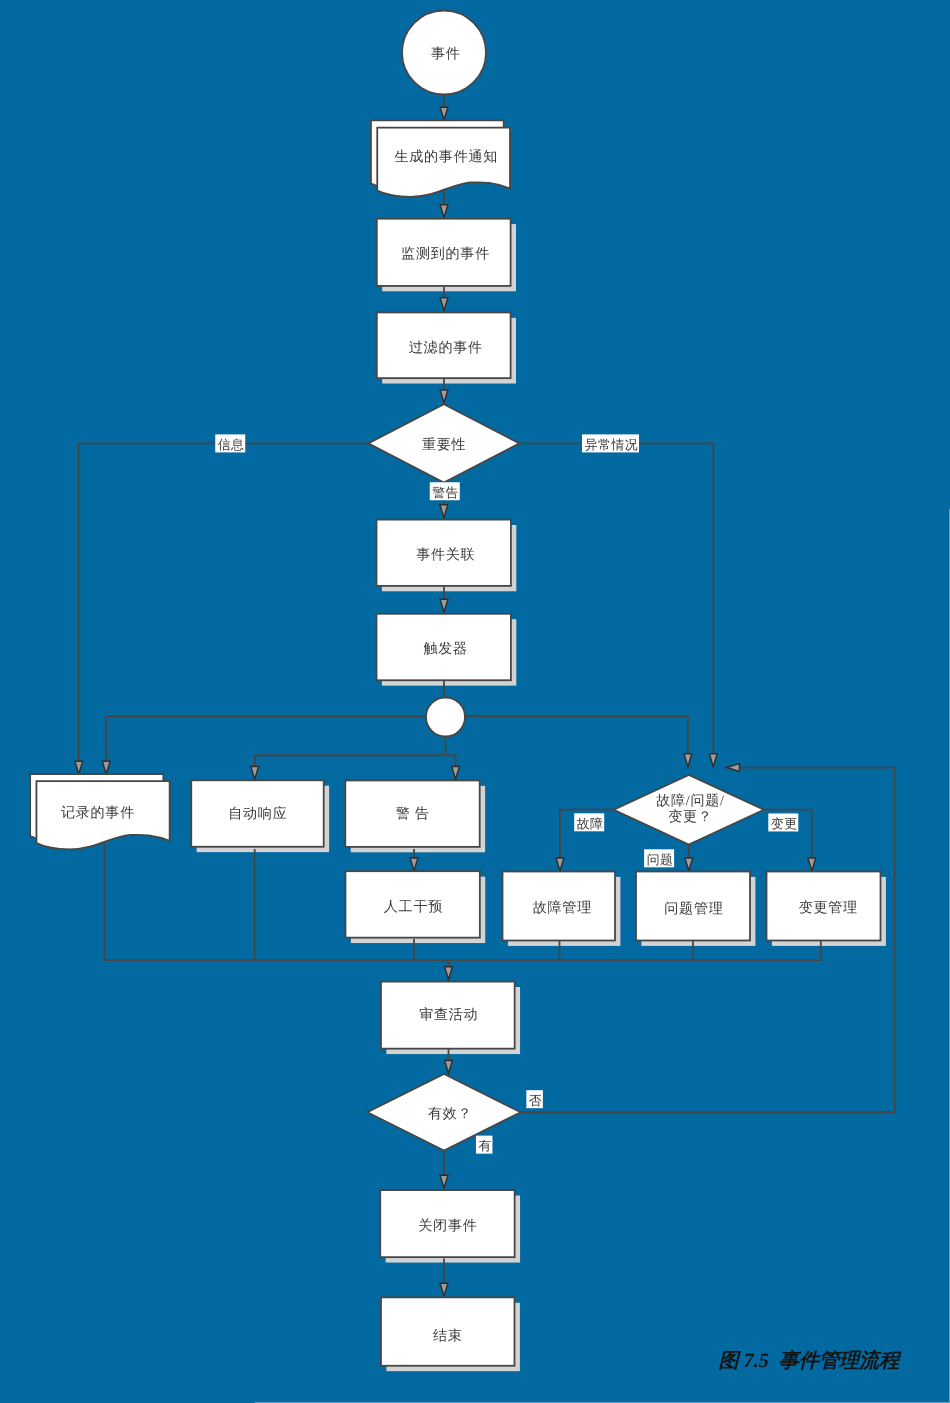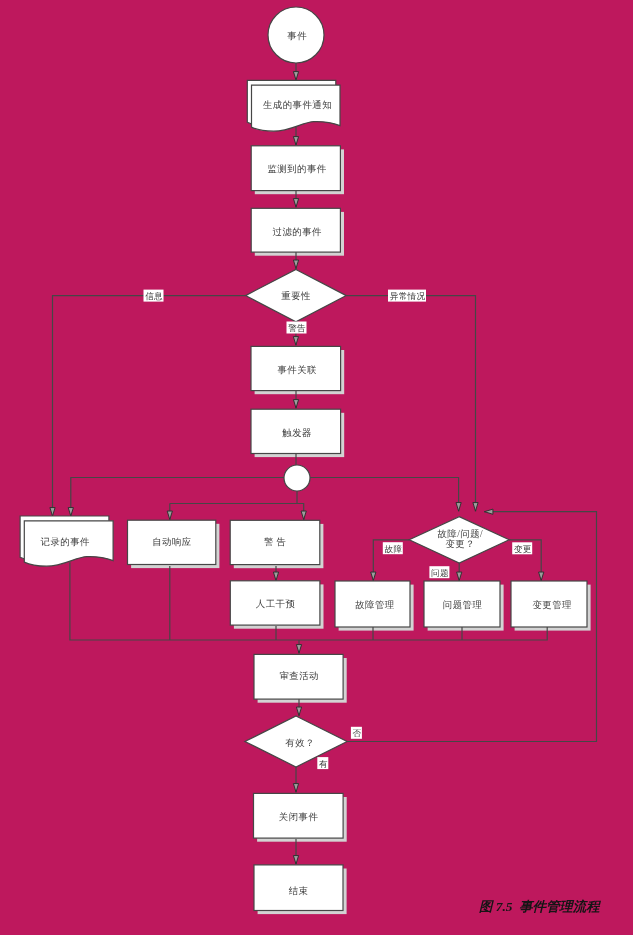--- a/index.html
+++ b/index.html
@@ -1,19 +1,19 @@
 <!DOCTYPE html>
 <html><head>
 <meta charset="utf-8">
 <title>Incident Management Flow</title>
 <style>
   html,body{margin:0;padding:0;background:#ffffff;}
   body{width:633px;height:935px;overflow:hidden;
        font-family:"Liberation Serif",serif;}
-  #stage{position:relative;width:633px;height:935px;background:#be185d;}
+  #stage{position:relative;width:633px;height:935px;background:#0369a1;}
   svg#flow{position:absolute;left:0;top:0;width:633px;height:935px;}
   .nodeText{font-family:"Liberation Serif",serif;font-size:9.4px;letter-spacing:0.5px;fill:#3a3a3a;
             text-anchor:middle;dominant-baseline:middle;}
   .edgeLabel{font-family:"Liberation Serif",serif;font-size:8.6px;letter-spacing:0.3px;fill:#3a3a3a;
              text-anchor:middle;dominant-baseline:middle;}
   .caption{position:absolute;left:479px;top:898px;font-family:"Liberation Serif",serif;
            font-style:italic;font-weight:bold;font-size:13.4px;color:#151515;white-space:pre;}
   .wm{position:absolute;left:272px;top:904px;font-family:"Liberation Serif",serif;font-size:18px;
       color:#dcdcd6;white-space:nowrap;letter-spacing:2.65px;}
 </style>

